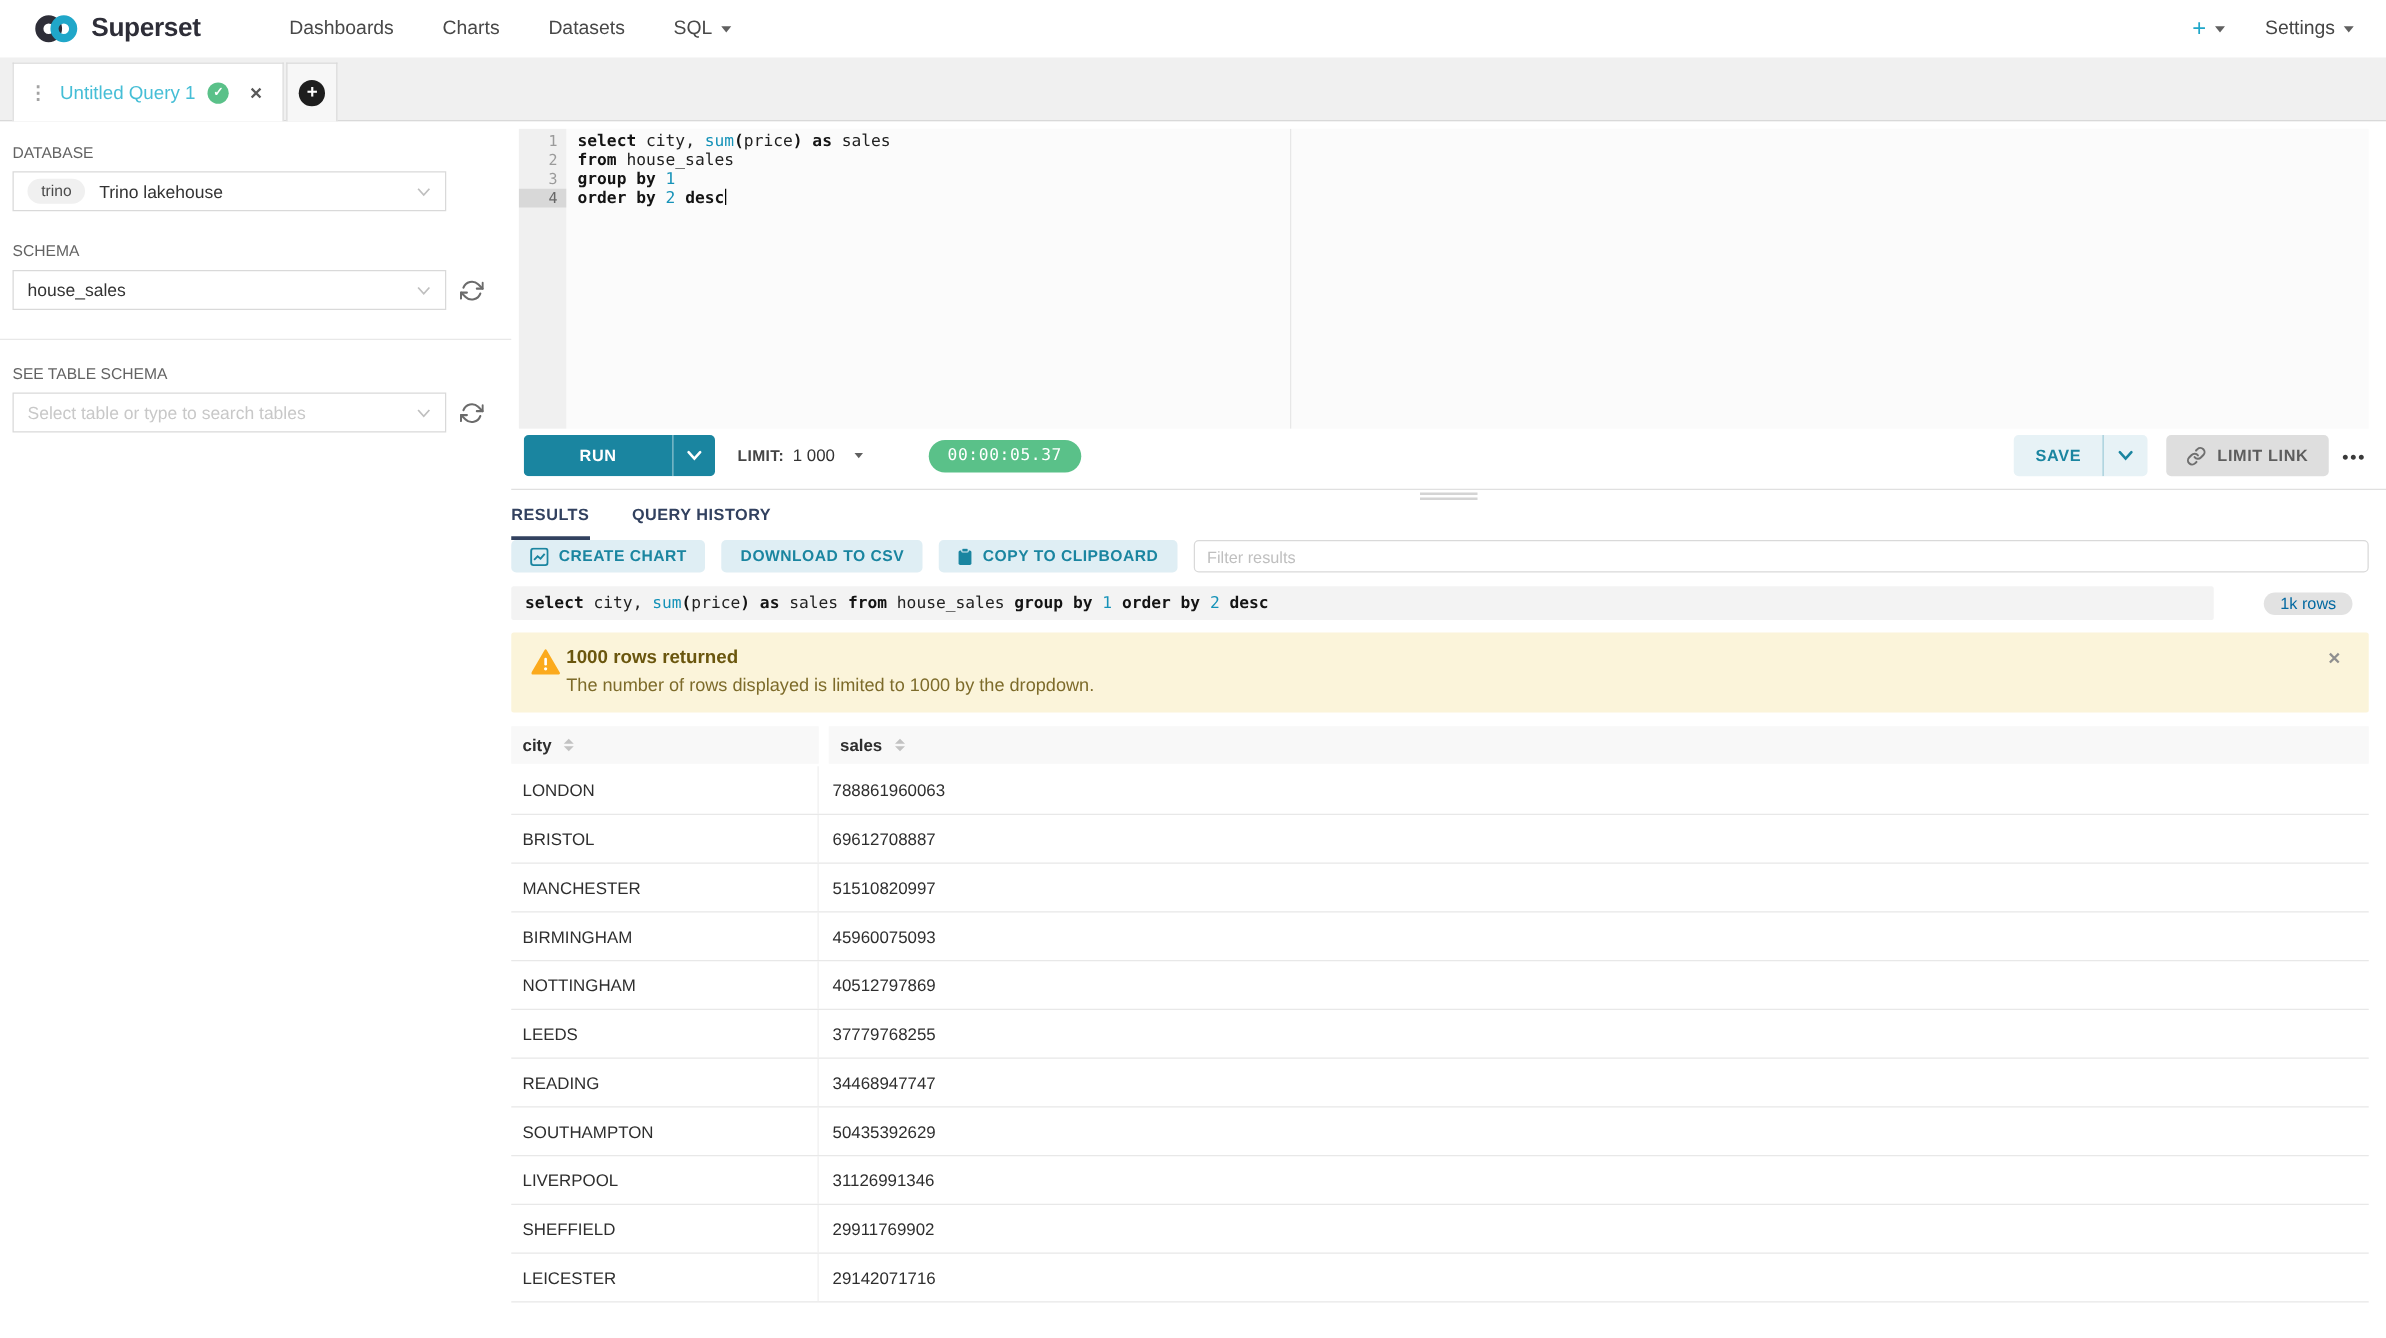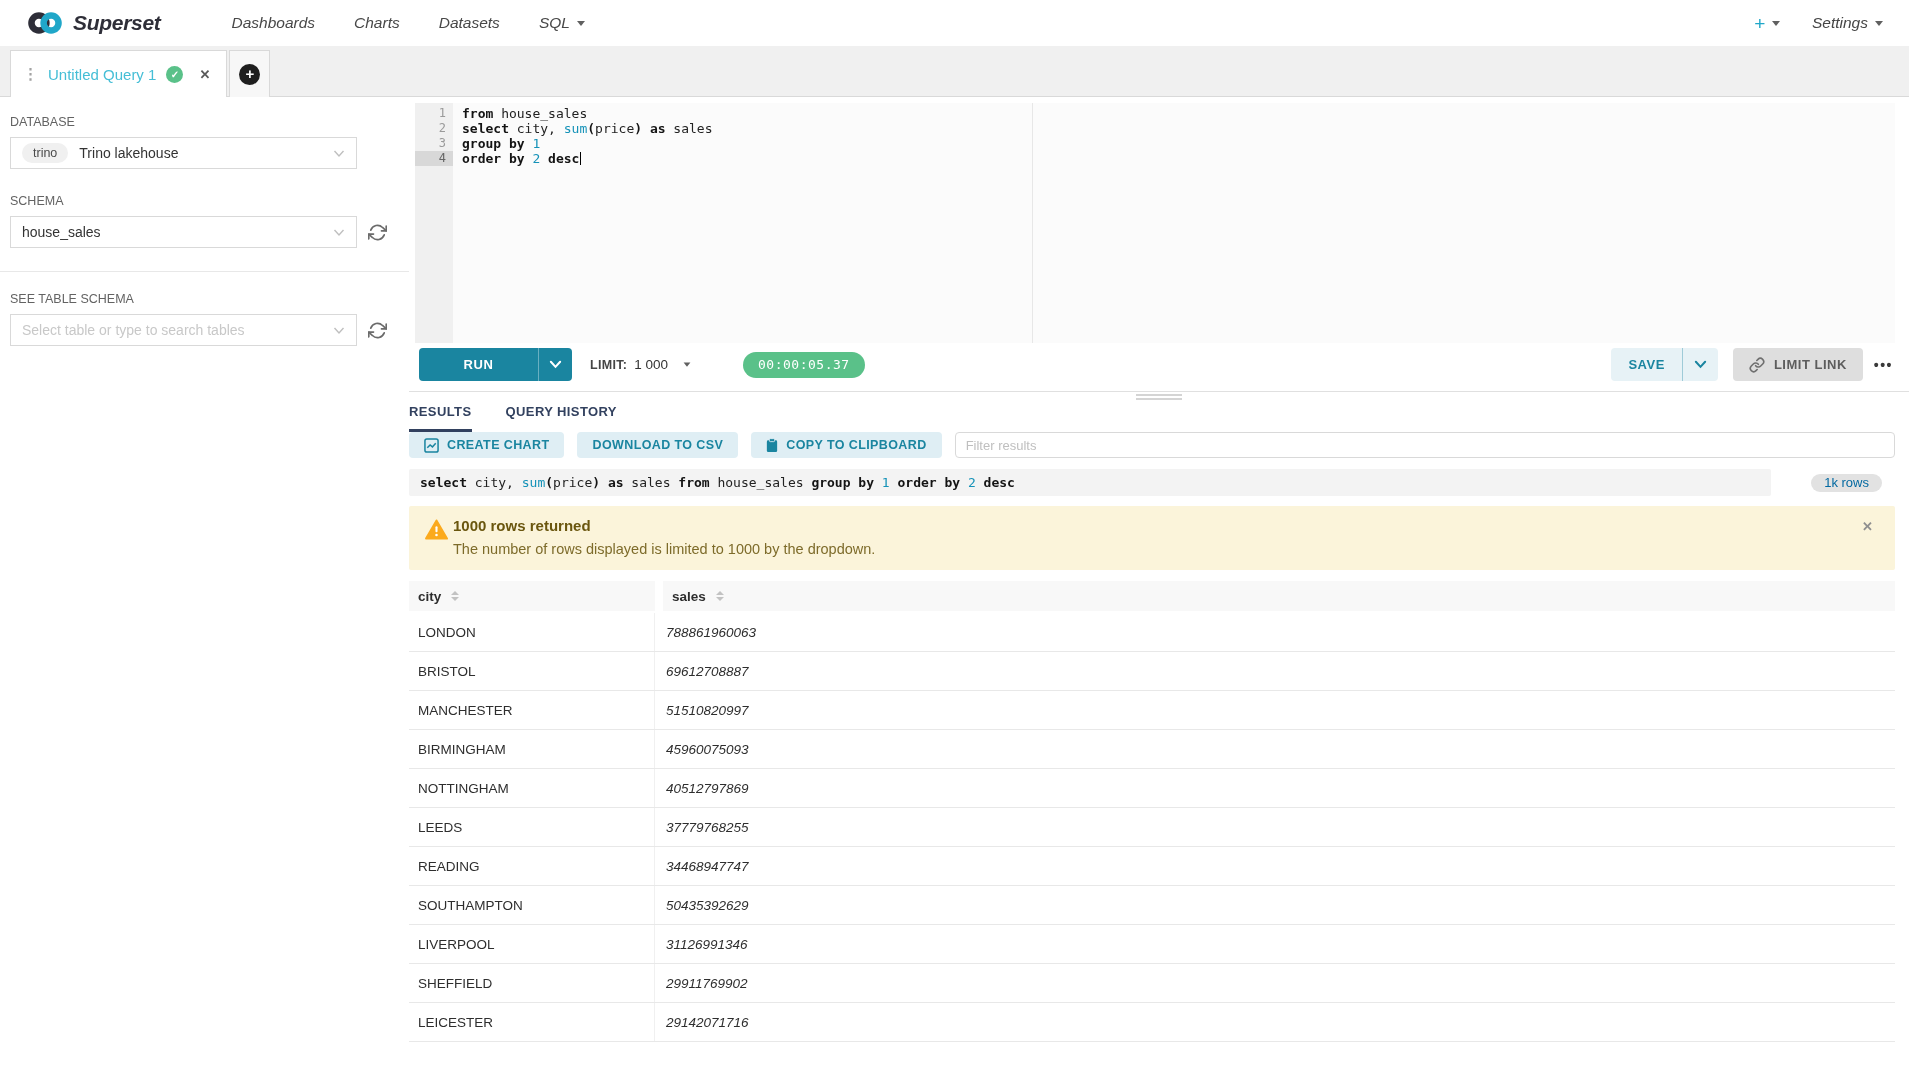--- a/index.html
+++ b/index.html
@@ -1,21 +1,21 @@
 <!DOCTYPE html>
 <html><head>
 <meta charset="utf-8">
 <style>
   * { margin:0; padding:0; box-sizing:border-box; }
   html,body { background:#fff; }
   .app { width:1909px; height:1070px; position:relative; overflow:hidden; background:#fff;
          font-family:"Liberation Sans", sans-serif; color:#333; }
 
   
-  .topnav { height:46px; display:flex; align-items:center; padding:0 26px 0 24px; background:#fff;font-style:italic; }
+  .topnav { height:46px; display:flex; align-items:center; padding:0 26px 0 24px; background:#fff; }
   .brand { display:flex; align-items:center; gap:7px; cursor:pointer; }
   .brand-name { font-size:21px; font-weight:bold; color:#2e2e38; letter-spacing:-0.3px; }
   .topnav nav { display:flex; align-items:center; margin-left:32px; }
   .nav-item { font-size:15.5px; color:#484848; margin-left:39px; display:flex; align-items:center; gap:7px; cursor:pointer; }
   .caret-down { width:0; height:0; border-left:4px solid transparent; border-right:4px solid transparent; border-top:5px solid #606060; display:inline-block; }
   .topnav-right { margin-left:auto; display:flex; align-items:center; gap:32px; }
   .plus-menu { display:flex; align-items:center; gap:7px; cursor:pointer; }
   .plus-glyph { color:#20a7c9; font-size:19px; font-weight:500; line-height:1; }
   .settings-menu { display:flex; align-items:center; gap:7px; font-size:15.5px; color:#454545; cursor:pointer; }
 
@@ -131,21 +131,21 @@
   .th-city { width:246px; margin-right:8px; flex:none; }
   .th-sales { flex:1; }
   .sorter { display:flex; flex-direction:column; gap:2px; margin-left:10px; }
   .sorter i { width:0; height:0; border-left:4px solid transparent; border-right:4px solid transparent; display:block; }
   .sorter .up { border-bottom:4.5px solid #c2c2c2; }
   .sorter .dn { border-top:4.5px solid #c2c2c2; }
   .tbody { margin-top:2px; }
   .tr { display:flex; height:39px; border-bottom:1px solid #e8e8e8; }
   .td { display:flex; align-items:center; font-size:13.5px; color:#2e2e2e; }
   .td-city { width:246px; flex:none; border-right:1px solid #f0f0f0; padding-left:9px; }
-  .td-sales { flex:1; padding-left:11px;font-style:italic; }
+  .td-sales { flex:1; padding-left:11px; }
 
   svg { display:block; }
 </style>
 </head>
 <body>
 
 <div class="app">
 
   <header class="topnav">
     <div class="brand">
@@ -261,22 +261,22 @@
 
       <div class="editor sq">
         <div class="printmargin"></div>
         <div class="gutter">
           <div class="gutter-cell">1</div>
           <div class="gutter-cell">2</div>
           <div class="gutter-cell">3</div>
           <div class="gutter-cell active">4</div>
         </div>
         <div class="codearea">
+          <div class="code-line"><span><span class="kw">select</span><span class="pl"> city, </span><span class="fn">sum</span><span class="kw">(</span><span class="pl">price</span><span class="kw">)</span><span class="pl"> </span><span class="kw">as</span><span class="pl"> sales</span></span></div>
           <div class="code-line"><span><span class="kw">from</span><span class="pl"> house_sales</span></span></div>
-          <div class="code-line"><span><span class="kw">select</span><span class="pl"> city, </span><span class="fn">sum</span><span class="kw">(</span><span class="pl">price</span><span class="kw">)</span><span class="pl"> </span><span class="kw">as</span><span class="pl"> sales</span></span></div>
           <div class="code-line"><span><span class="kw">group by</span><span class="pl"> </span><span class="num">1</span></span></div>
           <div class="code-line"><span><span class="kw">order by</span><span class="pl"> </span><span class="num">2</span><span class="pl"> </span><span class="kw">desc</span></span><span class="cursor"></span></div>
         </div>
       </div>
 
       <div class="toolbar">
         <div class="run-split">
           <div class="run-main">RUN</div>
           <div class="run-caret">
             <svg width="13" height="9" viewBox="0 0 14 9">

